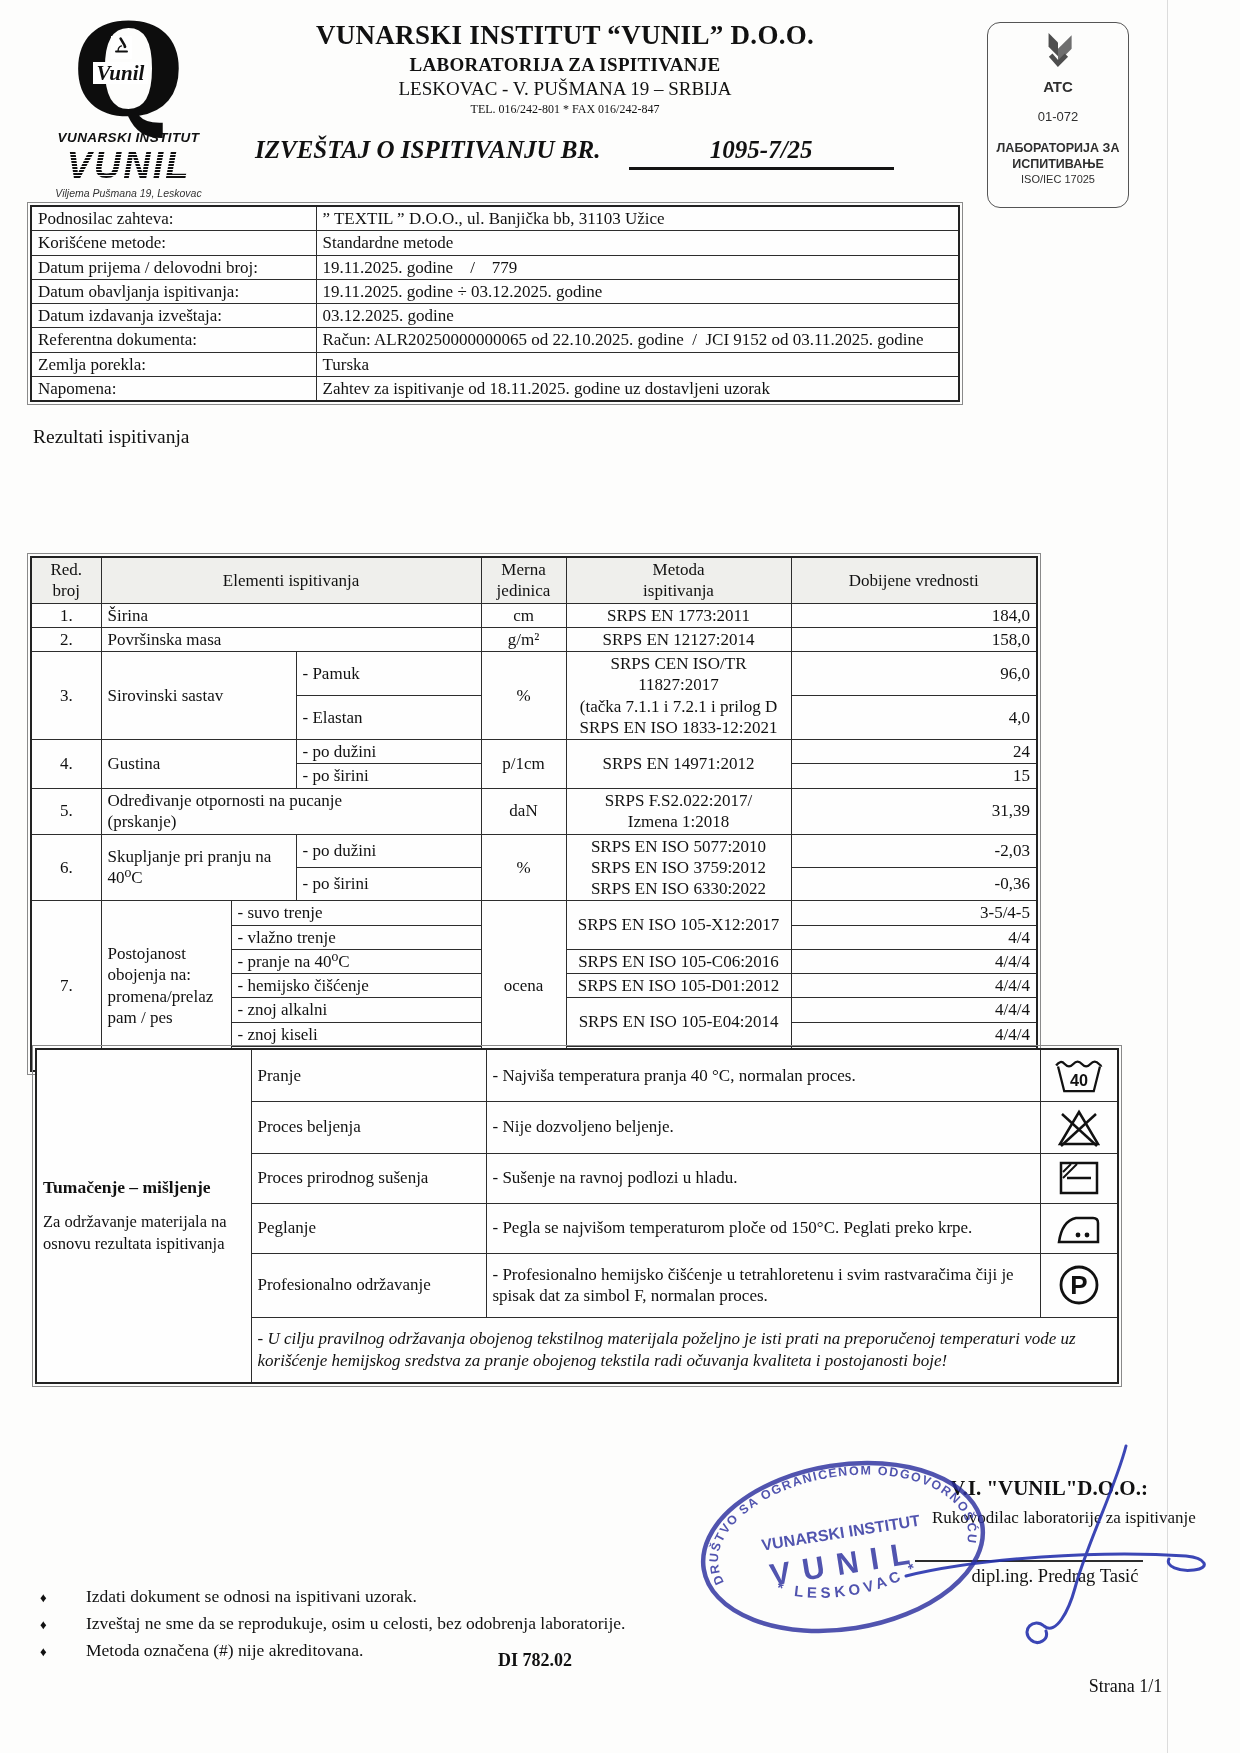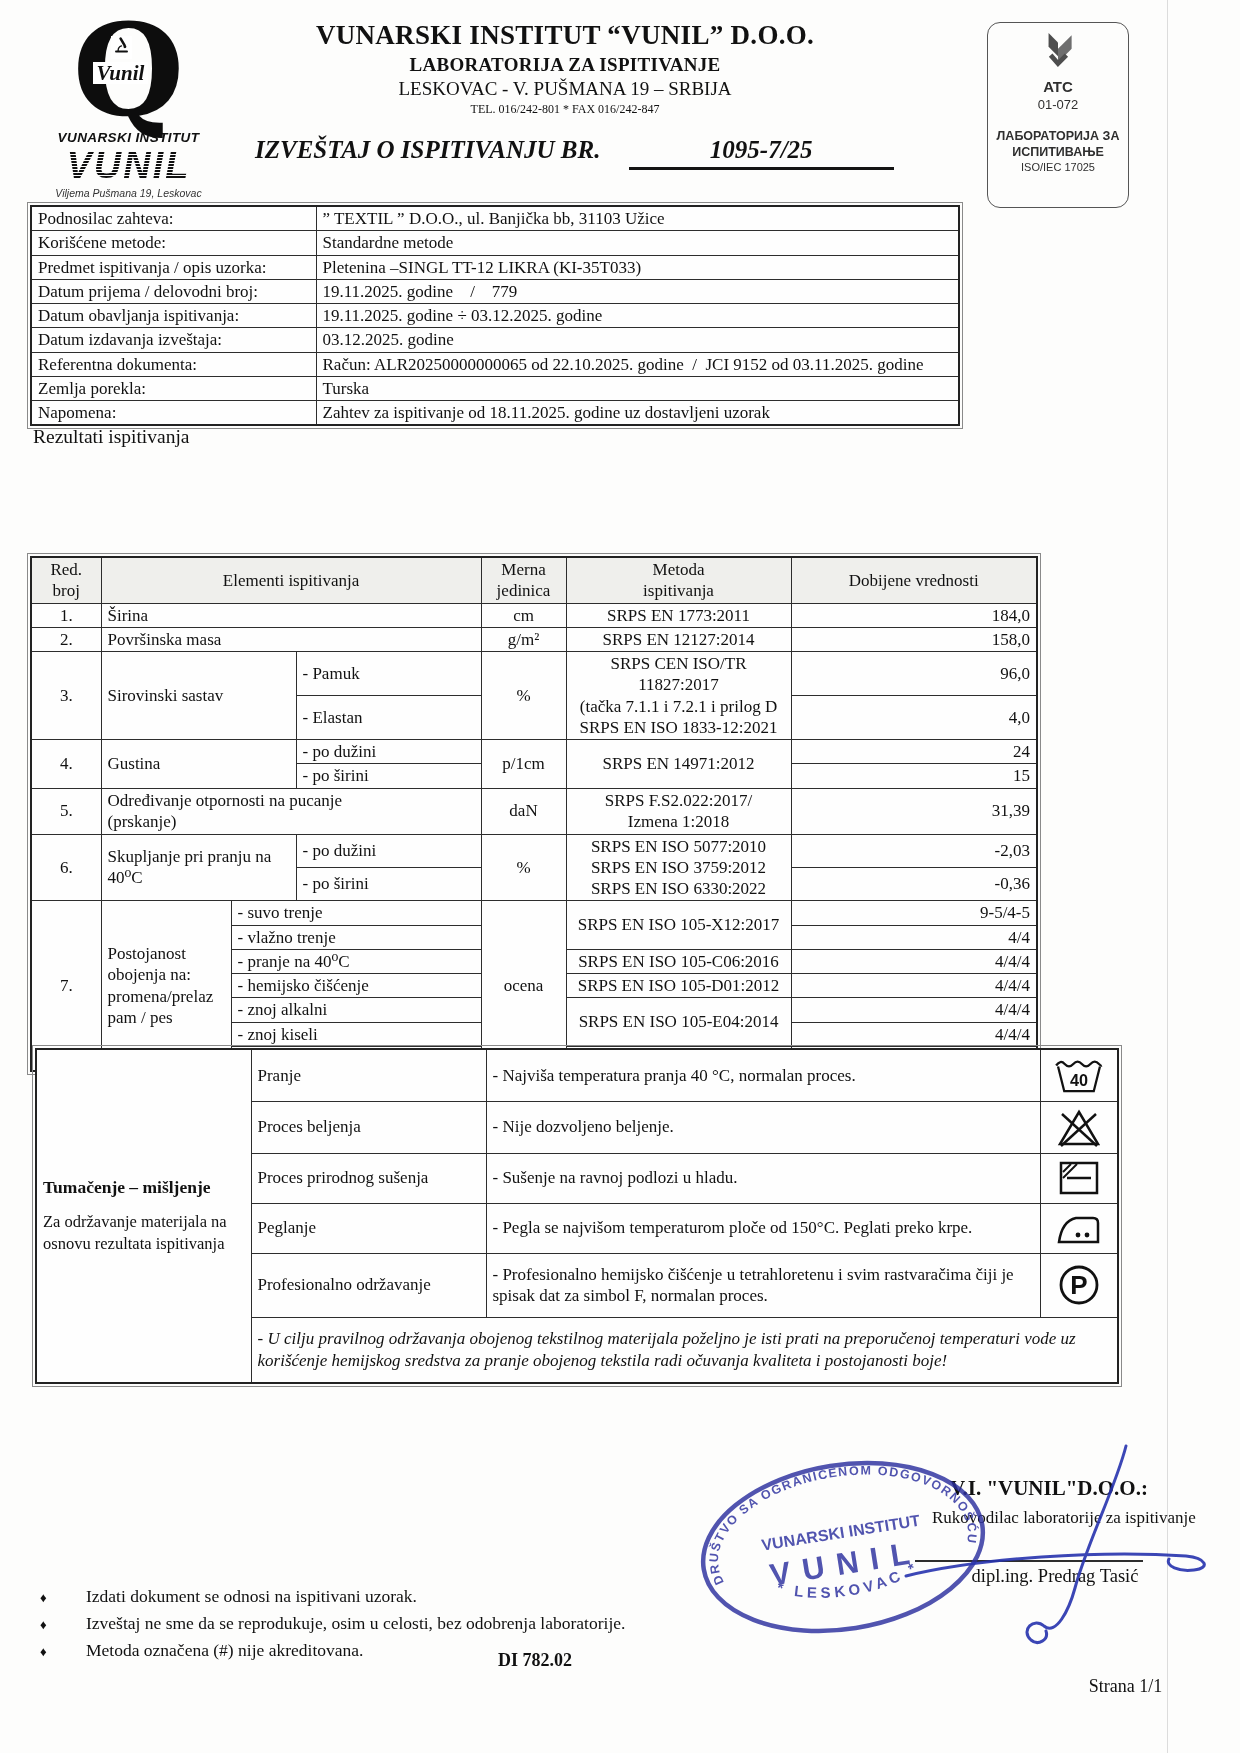--- a/index.html
+++ b/index.html
@@ -25,21 +25,21 @@
 
   .head-center{position:absolute;left:250px;top:20px;width:630px;text-align:center;}
   .hc-company{font-weight:bold;font-size:27px;letter-spacing:.3px;}
   .hc-lab{font-weight:bold;font-size:19px;margin-top:3px;letter-spacing:.3px;}
   .hc-addr{font-size:19px;margin-top:2px;}
   .hc-tel{font-size:12px;margin-top:2px;}
 
   .atc-box{position:absolute;left:987px;top:22px;width:140px;height:184px;border:1.6px solid #555;
            border-radius:13px;text-align:center;font-family:"Liberation Sans","DejaVu Sans",sans-serif;color:#2f2f2f;}
   .atc-org{font-weight:bold;font-size:15px;margin-top:1px;}
-  .atc-num{font-size:13px;margin-top:2px;}
+  .atc-num{font-size:13px;margin-top:14px;}
   .atc-lab{font-weight:bold;font-size:12.5px;line-height:1.25;margin-top:17px;}
   .atc-std{font-size:11px;margin-top:1px;}
 
   .title-row{position:absolute;left:255px;top:136px;font-style:italic;font-weight:bold;font-size:25px;white-space:nowrap;}
   .report-no{display:inline-block;min-width:215px;text-align:center;border-bottom:3px solid #141414;
              padding:0 25px 3px;margin-left:22px;}
 
   
   table.doc{border-collapse:collapse;table-layout:fixed;background:#fefefe;}
   table.doc td,table.doc th{border:1.6px solid #2d2d2d;vertical-align:middle;
@@ -154,24 +154,20 @@
     <tbody>
       <tr>
           <td class="iv-label">Podnosilac zahteva:</td>
           <td class="iv-val">” TEXTIL ” D.O.O., ul. Banjička bb, 31103 Užice</td>
         </tr>
       <tr>
           <td class="iv-label">Korišćene metode:</td>
           <td class="iv-val">Standardne metode</td>
         </tr>
       <tr>
-          <td class="iv-label">Predmet ispitivanja / opis uzorka:</td>
-          <td class="iv-val">Pletenina –SINGL TT-12 LIKRA (KI-35T033)</td>
-        </tr>
-      <tr>
           <td class="iv-label">Datum prijema / delovodni broj:</td>
           <td class="iv-val">19.11.2025. godine    /    779</td>
         </tr>
       <tr>
           <td class="iv-label">Datum obavljanja ispitivanja:</td>
           <td class="iv-val">19.11.2025. godine ÷ 03.12.2025. godine</td>
         </tr>
       <tr>
           <td class="iv-label">Datum izdavanja izveštaja:</td>
           <td class="iv-val">03.12.2025. godine</td>
@@ -279,21 +275,21 @@
       <tr class="h31">
         <td class="rt-sub">- po širini</td>
         <td class="rt-val">-0,36</td>
       </tr>
       <tr class="h22">
         <td class="rt-num" rowspan="7">7.</td>
         <td class="rt-el" rowspan="7">Postojanost obojenja na: promena/prelaz pam / pes</td>
         <td class="rt-sub" colspan="2">- suvo trenje</td>
         <td class="rt-unit" rowspan="7">ocena</td>
         <td class="rt-met" rowspan="2">SRPS EN ISO 105-X12:2017</td>
-        <td class="rt-val">9-5/4-5</td>
+        <td class="rt-val">3-5/4-5</td>
       </tr>
       <tr class="h22">
         <td class="rt-sub" colspan="2">- vlažno trenje</td>
         <td class="rt-val">4/4</td>
       </tr>
       <tr class="h22">
         <td class="rt-sub" colspan="2">- pranje na 40⁰C</td>
         <td class="rt-met">SRPS EN ISO 105-C06:2016</td>
         <td class="rt-val">4/4/4</td>
       </tr>

